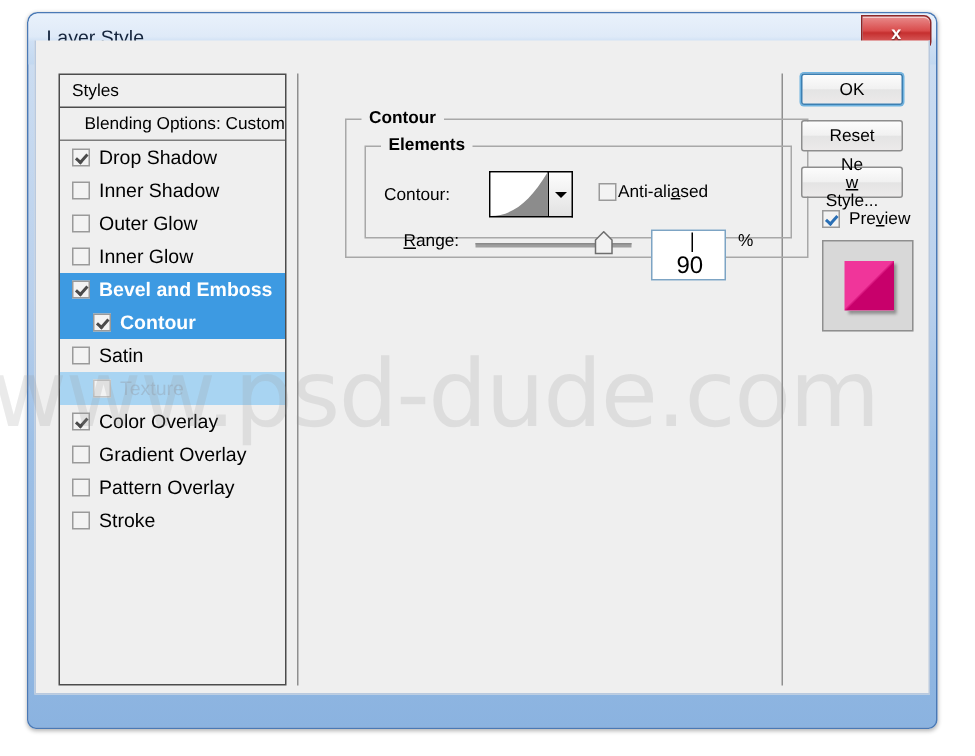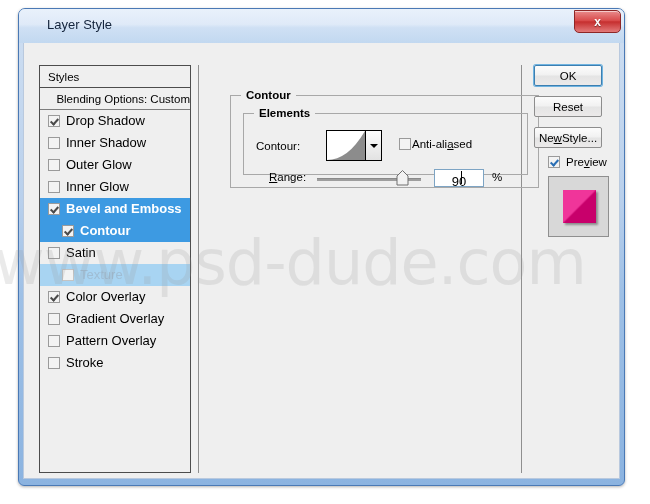--- a/index.html
+++ b/index.html
@@ -59,21 +59,21 @@
     left: 0;
     top: 0;
     width: 605px;
     height: 34px;
     border-radius: 6px 6px 0 0;
     background: linear-gradient(to bottom, #e9f1fb 0%, #dfeaf8 45%, #cfe0f4 55%, #c2d8f0 100%);
   }
 
   .title-text {
     position: absolute;
-    left: 28px;
+    left: 12px;
     top: 8px;
     font-size: 13px;
     color: #14243c;
     font-family: "Liberation Sans", sans-serif;
     white-space: nowrap;
   }
 
   .close-btn {
     position: absolute;
     right: 3px;
@@ -97,21 +97,21 @@
     font-size: 12px;
     font-weight: bold;
     font-family: "Liberation Sans", sans-serif;
     text-shadow: 0 1px 1px rgba(0,0,0,0.45);
   }
 
   
   .body {
     position: absolute;
     left: 4px;
-    top: 34px;
+    top: 18px;
     width: 597px;
     height: 436px;
     background: #efefef;
     border: 1px solid #b9c9de;
     border-top: none;
     box-sizing: border-box;
   }
 
   
   .styles-list {
@@ -310,25 +310,25 @@
 
   .num-input {
     position: absolute;
     left: 190px;
     top: 55px;
     width: 50px;
     height: 18px;
     background: #ffffff;
     border: 1px solid #7da4c4;
     box-sizing: border-box;
-    font-size: 13px;
+    font-size: 16px;
     color: #000;
     text-align: center;
     line-height: 16px;
-    padding: 4px;
+    padding: 16px;
     font-family: "Liberation Sans", sans-serif;
     cursor: text;
   }
   .caret {
     position: absolute;
     left: 217px;
     top: 57px;
     width: 1px;
     height: 13px;
     background: #000;
@@ -359,21 +359,21 @@
     justify-content: center;
     cursor: pointer;
     font-family: "Liberation Sans", sans-serif;
   }
   .btn.focused {
     border: 1px solid #3c7fb1;
     box-shadow: 0 0 0 1px #6fb3e0;
   }
   #btn-ok    { left: 510px; top: 22px; }
   #btn-reset { left: 510px; top: 53px; }
-  #btn-new   { left: 510px; top: 84px; }
+  #btn-new   { left: 510px; top: 84px; flex-direction: column; }
 
   .preview-row {
     position: absolute;
     left: 524px;
     top: 113px;
     display: flex;
     align-items: center;
     font-size: 11.5px;
     color: #000;
     text-align: right;

